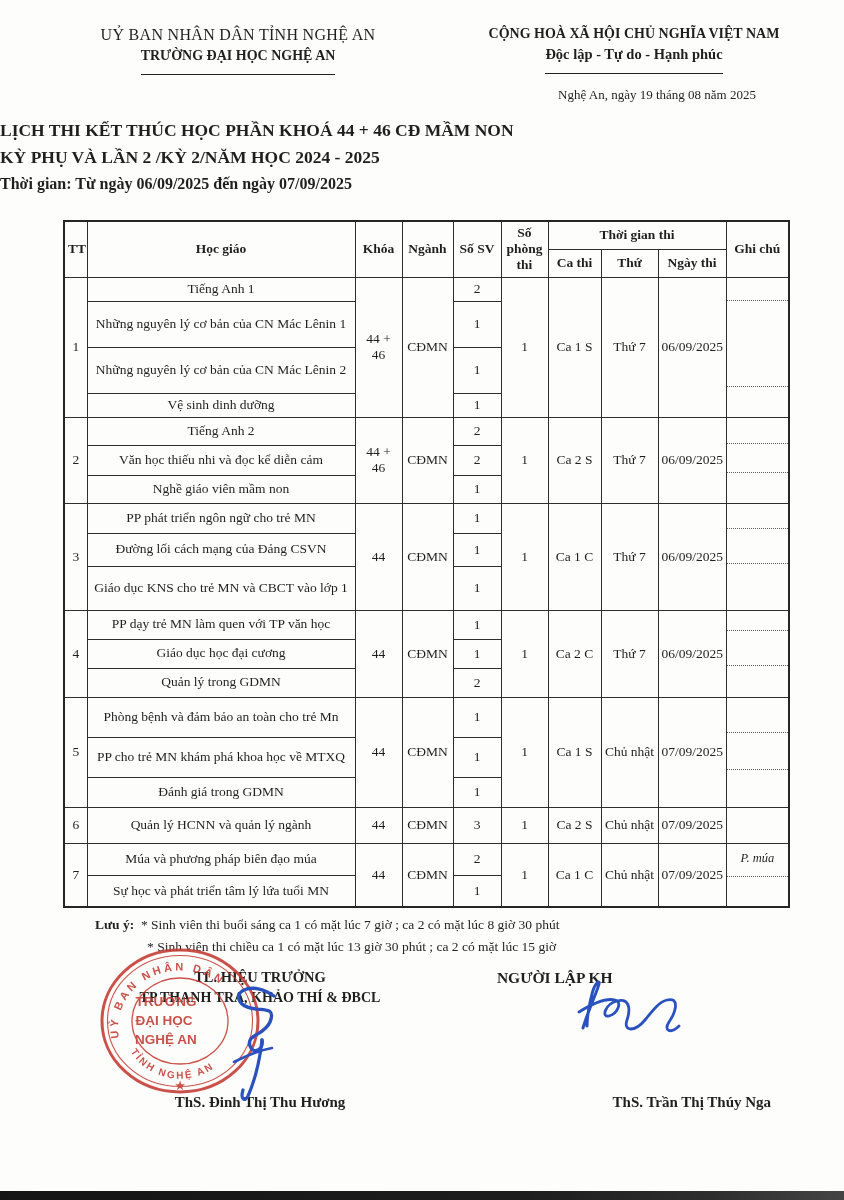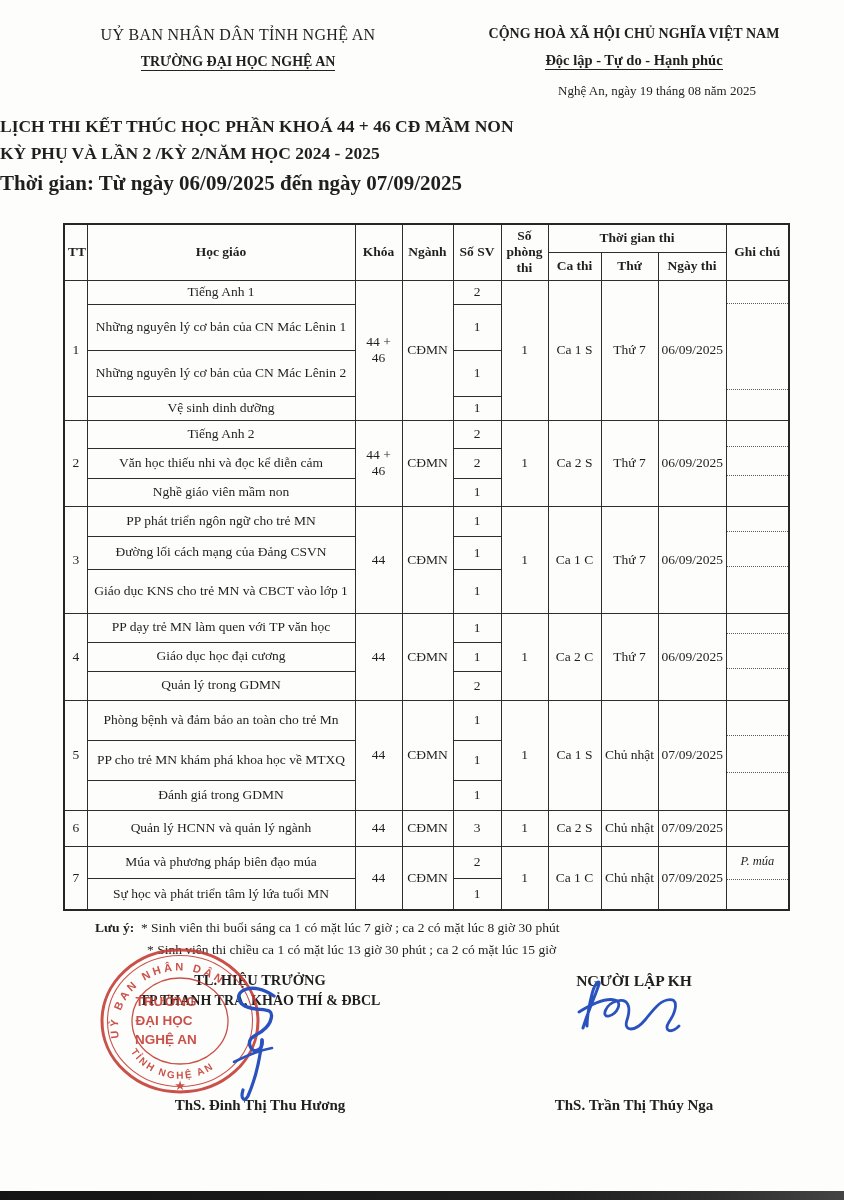--- a/index.html
+++ b/index.html
@@ -6,30 +6,30 @@
   html, body { margin: 0; background: #ffffff; }
   body { width: 844px; height: 1200px; font-family: "Liberation Serif", serif; color: #1f1f1f; }
   .page { position: relative; width: 844px; height: 1200px; background: #fdfdfc; overflow: hidden; }
 
   
   .nat-header { display: flex; padding: 26px 30px 0 62px; }
   .nh-left { width: 352px; text-align: center; }
   .nh-right { width: 360px; margin-left: auto; text-align: center; }
   .nh-l1 { font-size: 16px; letter-spacing: .3px; }
   .nh-l2 { font-size: 14px; font-weight: bold; margin-top: 4px; }
-  .nh-l2 span, .nh-r2 span { display: inline-block; border-bottom: 1.4px solid #222; padding-bottom: 0; margin-top: 6px; }
+  .nh-l2 span, .nh-r2 span { display: inline-block; border-bottom: 1.4px solid #222; padding-bottom: 10px; }
   .nh-r1 { font-size: 14px; font-weight: bold; }
   .nh-r2 { font-size: 14.5px; font-weight: bold; margin-top: 4px; }
   .date-line { font-size: 13px; margin-top: 13px; padding-left: 46px; }
 
   
   .title-block { text-align: left; margin-top: 17px; font-weight: bold; }
   .title-l1 { font-size: 17.5px; }
   .title-l2 { font-size: 17.5px; margin-top: 6px; }
-  .title-l3 { font-size: 21px; margin-top: 7px; }
+  .title-l3 { font-size: 16px; margin-top: 7px; }
 
   
   .sched-wrap { margin: 27px 0 0 63px; }
   table.sched { border-collapse: collapse; table-layout: fixed; width: 725px; }
   table.sched td { border: 1.4px solid #2e2e2e; font-size: 13.5px; text-align: center; vertical-align: middle; padding: 1px 3px; overflow: hidden; }
   table.sched { border: 2px solid #262626; }
   td.th { font-weight: bold; font-size: 13.5px; }
   td.c-subject { text-align: left; padding-left: 6px; line-height: 1.35; }
   tr.sub td { border-top: 1.6px dotted #5a5a5a; }
   tr.group-start td { border-top: 1.8px solid #2e2e2e; }
@@ -38,21 +38,21 @@
   .note { position: absolute; top: 7px; left: 0; right: 0; font-style: italic; font-size: 12.5px; text-align: center; }
 
   
   .notes { margin: 9px 0 0 95px; font-size: 13.5px; }
   .notes .lbl { font-weight: bold; }
   .notes-l2 { margin: 6px 0 8px 52px; }
 
   
   .sig-row { display: flex; margin-top: 14px; }
   .sig-left { margin-left: 110px; width: 300px; text-align: center; height: 142px; display: flex; flex-direction: column; }
-  .sig-right { margin-left: auto; margin-right: 70px; width: 280px; text-align: center; height: 142px; display: flex; flex-direction: column; }
+  .sig-right { margin-left: auto; margin-right: 70px; width: 280px; text-align: center; height: 142px; display: flex; flex-direction: row; justify-content: center; }
   .sig-t1 { font-size: 14.5px; font-weight: bold; }
   .sig-t2 { font-size: 14px; font-weight: bold; margin-top: 4px; }
   .sig-name { font-size: 15px; font-weight: bold; margin-top: auto; }
 
   .stamp { position: absolute; left: 98px; top: 946px; opacity: .88; z-index: 3; pointer-events: none; }
   .sig-ink { position: absolute; z-index: 4; pointer-events: none; }
   .ink-left { left: 212px; top: 978px; }
   .ink-right { left: 555px; top: 970px; }
 
   

